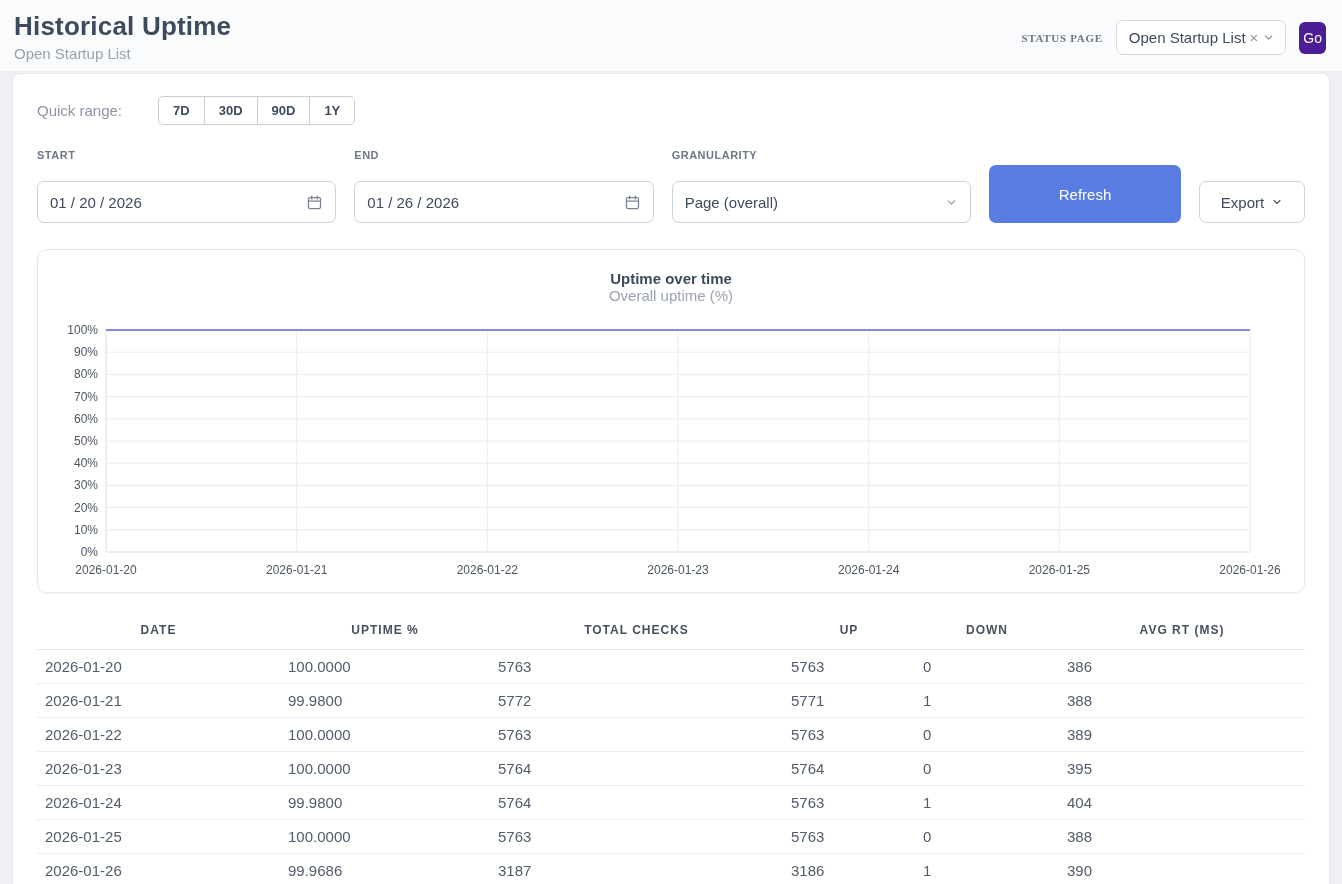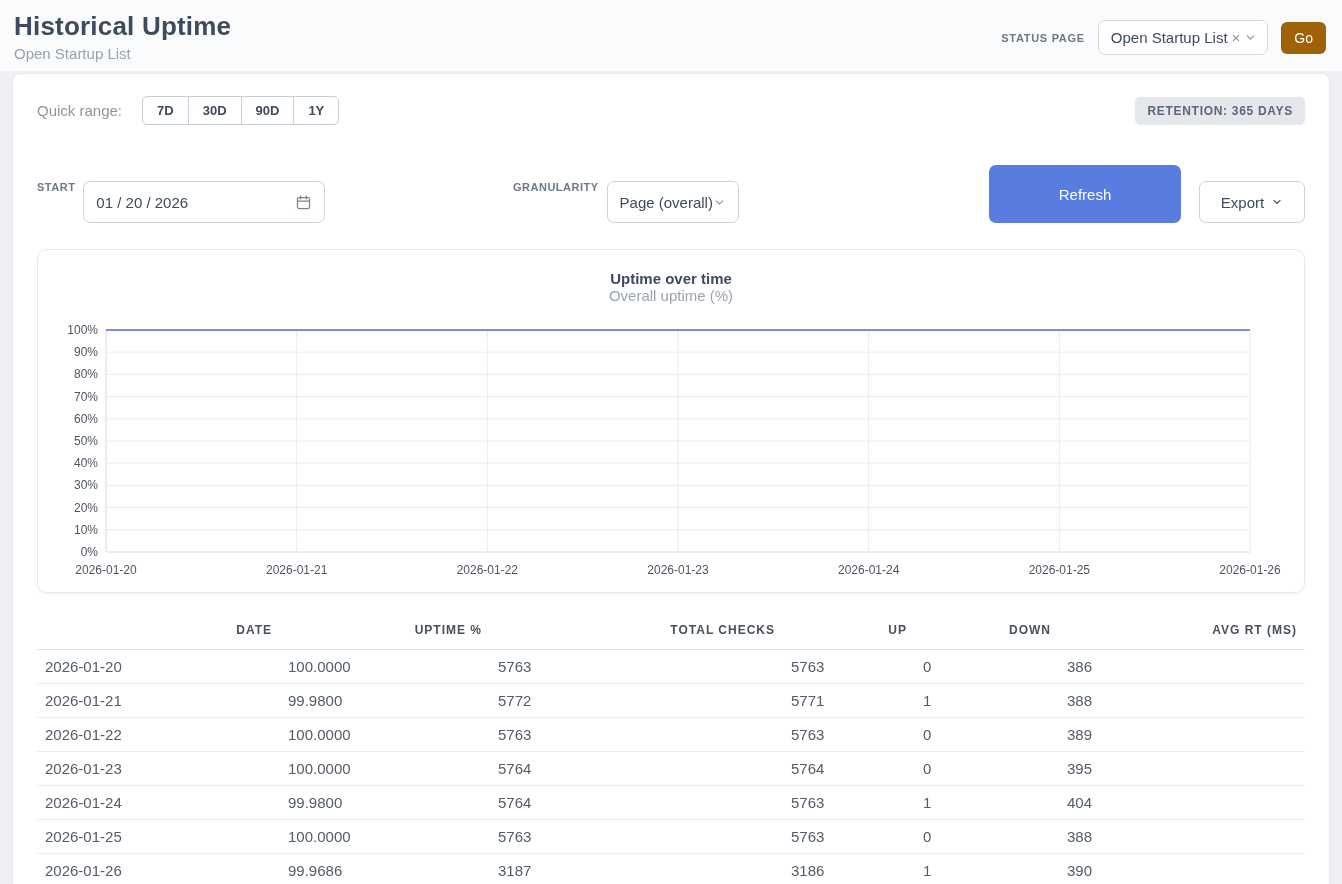--- a/index.html
+++ b/index.html
@@ -12,58 +12,58 @@
   }
   
   .topbar {
     display: flex; justify-content: space-between; align-items: flex-start;
     padding: 11px 16px 9px 14px;
     background: #fafbfc;
   }
   .title { font-size: 26px; font-weight: 700; color: #3e4a5d; letter-spacing: .2px; }
   .subtitle { font-size: 15px; color: #99a1ad; margin-top: 3px; }
   .topbar-right { display: flex; align-items: center; gap: 13px; padding-top: 9px; }
-  .status-label { font-size: 11px; font-weight: 700; color: #6e7786; letter-spacing: .7px; }
+  .status-label { font-size: 11px; font-weight: 700; color: #6e7786; letter-spacing: .7px; font-family: Liberation Serif, serif; }
   .page-select {
     display: flex; align-items: center; gap: 2px;
     background: #fff; border: 1px solid #d5dae0; border-radius: 7px;
     padding: 8px 10px 8px 12px; font-size: 15px; color: #3e4a5d;
     min-width: 162px; cursor: pointer;
   }
   .clear-x { color: #8a94a2; font-size: 15px; padding: 0 2px; cursor: pointer; }
   .page-select .chev { margin-left: auto; display: flex; }
   .go-btn {
-    background: #a16207; color: #fff; border: none; border-radius: 6px;
-    font-size: 14px; padding: 8px 13px; cursor: pointer; font-family: inherit;
+    background: #4c1d95; color: #fff; border: none; border-radius: 6px;
+    font-size: 14px; padding: 8px 4px; cursor: pointer; font-family: inherit;
   }
   
   .card {
     margin: 2px 12px 0;
     background: #fff; border: 1px solid #e7eaee; border-radius: 8px;
     box-shadow: 0 1px 2px rgba(20,30,50,.05);
     padding: 22px 24px 20px;
   }
   .row1 { display: flex; justify-content: space-between; align-items: center; }
-  .quick { display: flex; align-items: center; gap: 12px; }
+  .quick { display: flex; align-items: center; gap: 28px; }
   .quick-label { font-size: 15px; color: #8d95a3; }
   .seg { display: flex; }
   .seg button {
     background: #fff; border: 1px solid #c9cfd7; color: #3e4a5d;
     font-size: 13px; font-weight: 600; padding: 6px 14px; margin-left: -1px;
     cursor: pointer; font-family: inherit;
   }
   .seg button:first-child { border-radius: 5px 0 0 5px; margin-left: 8px; }
   .seg button:last-child  { border-radius: 0 5px 5px 0; }
   .badge {
     font-size: 12px; font-weight: 700; letter-spacing: .7px;
     color: #5d6674; background: #e4e7eb; padding: 7px 12px; border-radius: 5px;
   }
   
   .form-row { display: flex; gap: 18px; margin-top: 24px; align-items: flex-end; }
-  .field { display: flex; flex-direction: row; gap: 8px; }
+  .field { display: flex; flex-direction: column; gap: 20px; }
   .field.grow { flex: 1; }
   .flabel { font-size: 11px; font-weight: 700; color: #6e7786; letter-spacing: .5px; }
   .input-box {
     display: flex; align-items: center; height: 42px;
     border: 1px solid #ccd2da; border-radius: 7px; padding: 0 12px;
     background: #fff; font-size: 15px; color: #3e4a5d; cursor: pointer;
   }
   .input-box input {
     border: none; outline: none; flex: 1; font-size: 15px; color: #3e4a5d;
     font-family: inherit; background: transparent;
@@ -84,21 +84,21 @@
     box-shadow: 0 1px 3px rgba(20,30,50,.05); padding: 20px 22px 12px;
   }
   .chart-head { display: flex; justify-content: space-between; align-items: center; padding-bottom: 18px; flex-direction: column; }
   .chart-title { font-size: 15px; font-weight: 700; color: #3e4a5d; }
   .chart-legend { font-size: 15px; color: #9aa3b0; }
   .chart-svg { display: block; overflow: visible; }
   .chart-svg text { font-family: "Liberation Sans", sans-serif; font-size: 12px; fill: #4c5561; }
   
   table { width: 100%; border-collapse: collapse; margin-top: 22px; }
   th {
-    text-align: right; font-size: 12px; font-weight: 700; letter-spacing: 1px;
+    text-align: center; font-size: 12px; font-weight: 700; letter-spacing: 1px;
     color: #47505e; padding: 8px 8px 12px; border-bottom: 1px solid #dfe3e8;
   }
   td { font-size: 15px; color: #525c6a; padding: 8px 8px; border-bottom: 1px solid #ebeef1; }
 </style>
 </head>
 <body>
 
 <div class="topbar">
   <div>
     <div class="title">Historical Uptime</div>
@@ -124,28 +124,41 @@
   <div class="row1">
     <div class="quick">
       <span class="quick-label">Quick range:</span>
       <div class="seg" id="quick-seg">
           <button>7D</button>
           <button>30D</button>
           <button>90D</button>
           <button>1Y</button>
         </div>
     </div>
-    <span class="badge">RETENTION: 365 DAYS</span>
   </div>
 
   <div class="form-row">
     <div class="field grow">
       <span class="flabel">START</span>
       <div class="input-box">
         <input type="text" value="01 / 20 / 2026" style="">
+        <span style="display:flex;">
+          <svg width="17" height="17" viewBox="0 0 24 24" fill="none" stroke="#7a8494" stroke-width="1.8" stroke-linecap="round">
+              <rect x="3.5" y="5" width="17" height="15.5" rx="2"></rect>
+              <line x1="3.5" y1="10" x2="20.5" y2="10"></line>
+              <line x1="8" y1="3" x2="8" y2="7"></line>
+              <line x1="16" y1="3" x2="16" y2="7"></line>
+            </svg>
+        </span>
+      </div>
+    </div>
+    <div class="field grow">
+      <span class="flabel">END</span>
+      <div class="input-box">
+        <input type="text" value="01 / 26 / 2026" style="">
         <span style="display:flex;">
           <svg width="17" height="17" viewBox="0 0 24 24" fill="none" stroke="#7a8494" stroke-width="1.8" stroke-linecap="round">
               <rect x="3.5" y="5" width="17" height="15.5" rx="2"></rect>
               <line x1="3.5" y1="10" x2="20.5" y2="10"></line>
               <line x1="8" y1="3" x2="8" y2="7"></line>
               <line x1="16" y1="3" x2="16" y2="7"></line>
             </svg>
         </span>
       </div>
     </div>

